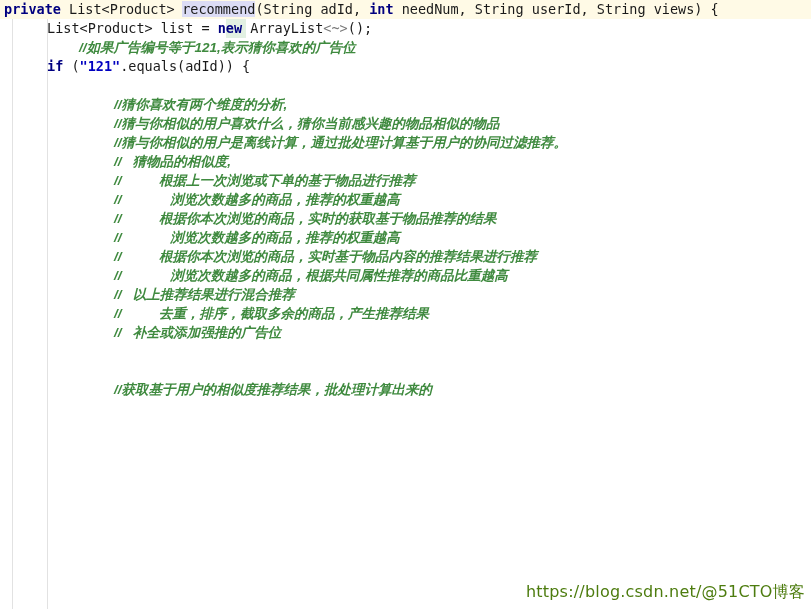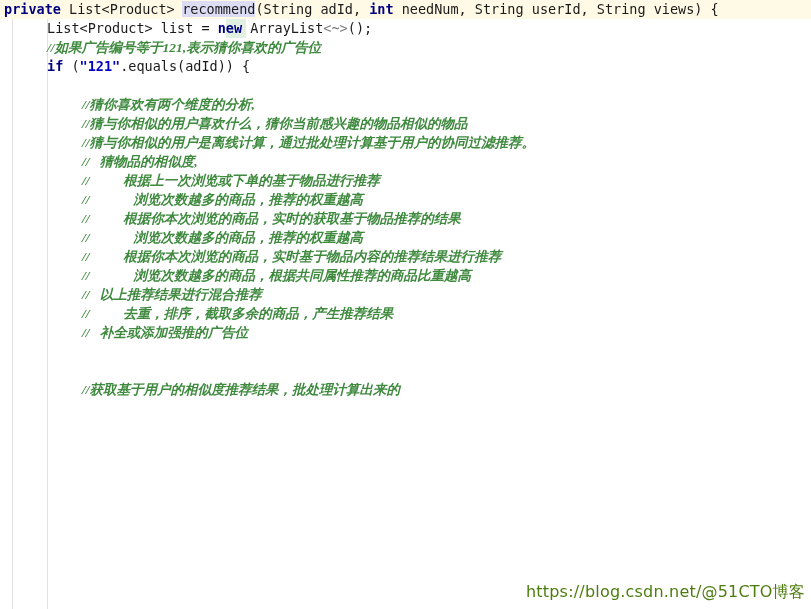--- a/index.html
+++ b/index.html
@@ -62,22 +62,23 @@
   }
   .line.blank { color: transparent; }
 
   
   .kw    { color: #000080; font-weight: bold; }
   .plain { color: #1a1a1a; }
   .str   { color: #0000c0; font-weight: bold; }
   .cmt-cn {
     color: #3f8a3f;
     font-style: italic;
-    font-family: Liberation Serif, serif;
+    font-family: Liberation Sans, sans-serif;
     font-weight: bold;
+    margin-left: 32px;
   }
   .fold  { color: #7a7a7a; }
 
   
   .ident-hl {
     background: #dcdcf5;
   }
   
   .green-hl {
     position: absolute;

